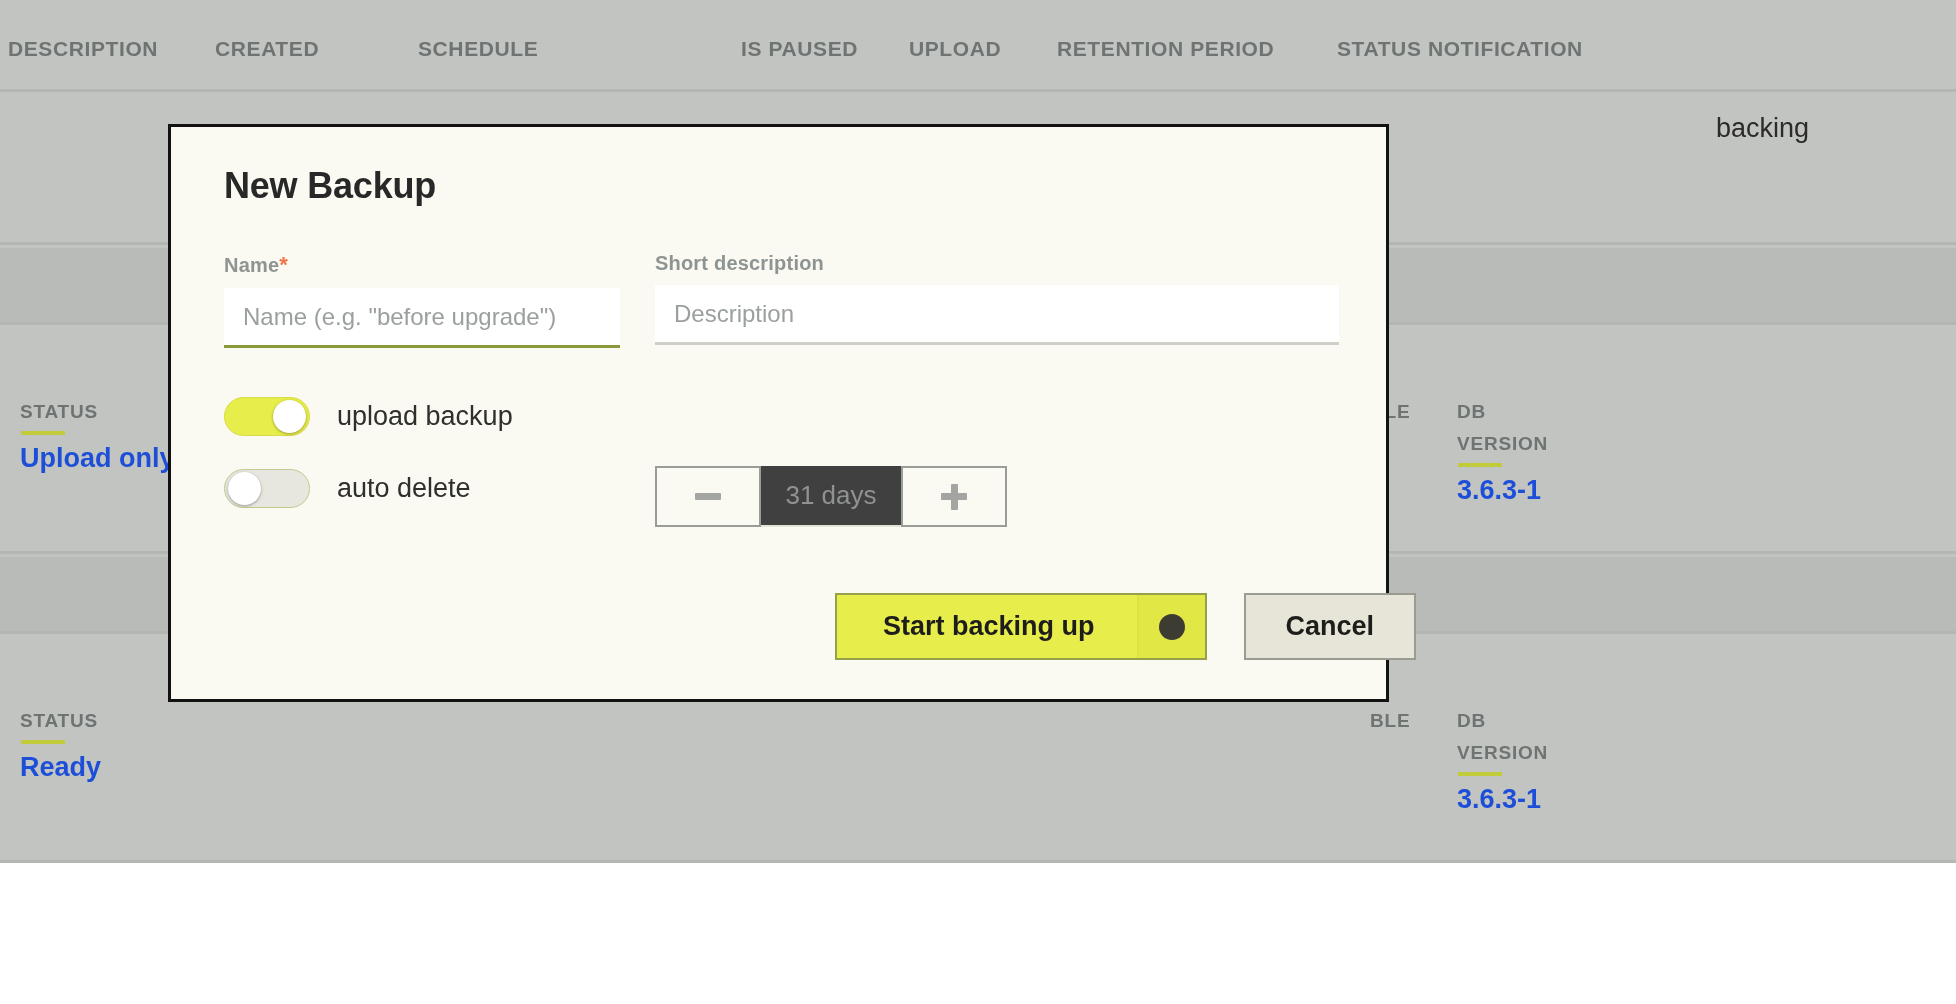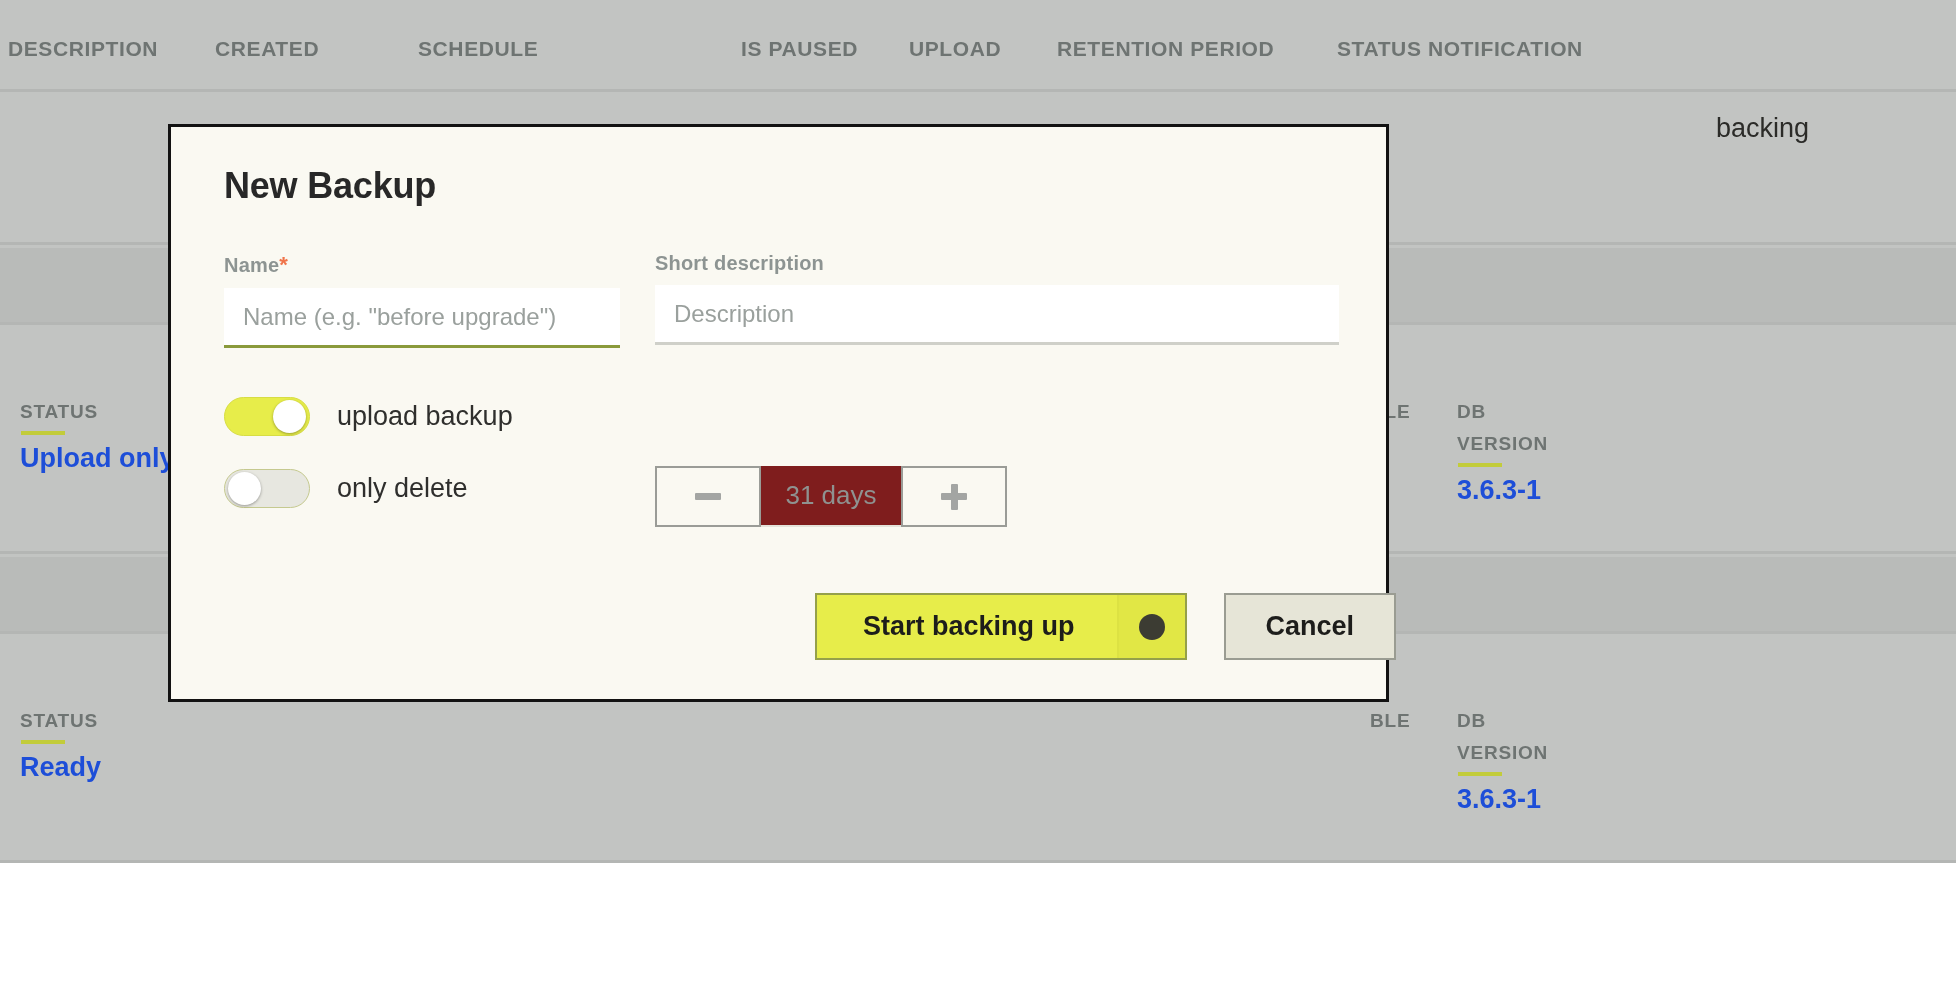--- a/index.html
+++ b/index.html
@@ -125,31 +125,32 @@
   }
   .step-btn .glyph-plus::before,
   .step-btn .glyph-plus::after {
     content: ""; position: absolute; background: #a3a5a3; border-radius: 1px;
   }
   .step-btn .glyph-plus::before { left: 0; top: 9.5px; width: 26px; height: 7px; }
   .step-btn .glyph-plus::after { top: 0; left: 9.5px; height: 26px; width: 7px; }
   .step-value {
     width: 140px; height: 61px;
     display: flex; align-items: center; justify-content: center;
-    font-size: 26px; color: #8f9290; background: #7f1d1d;
+    font-size: 26px; color: #8f9290; background: #404040;
     border-bottom: 2px solid #e4e3da;
   }
 
   
   .actions { position: absolute; display: flex; align-items: center; }
   .btn-primary {
     display: flex; align-items: center;
     height: 67px; background: #e7ed4a;
     border: 2px solid #95a04a;
     cursor: pointer;
+    margin-left: 20px;
   }
   .btn-primary .label {
     padding: 0 42px 0 46px; font-size: 27px; font-weight: 700; color: #1d1d1b;
     white-space: nowrap;
   }
   .btn-primary .sep {
     width: 2px; height: 100%; background: #dce243;
   }
   .btn-primary .dotwrap {
     width: 66px; height: 100%; background: #e1e745;
@@ -251,21 +252,21 @@
       <div class="switch on">
         <div class="knob"></div>
       </div>
       <div class="toggle-label">upload backup</div>
     </div>
 
     <div class="toggle-row" style="left:53px; top:342px;">
       <div class="switch off">
         <div class="knob"></div>
       </div>
-      <div class="toggle-label">only delete</div>
+      <div class="toggle-label">auto delete</div>
     </div>
 
     <div class="stepper" style="left:484px; top:339px;">
       <div class="step-btn">
         <span class="glyph-minus"></span>
       </div>
       <div class="step-value">31 days</div>
       <div class="step-btn">
         <span class="glyph-plus"></span>
       </div>

